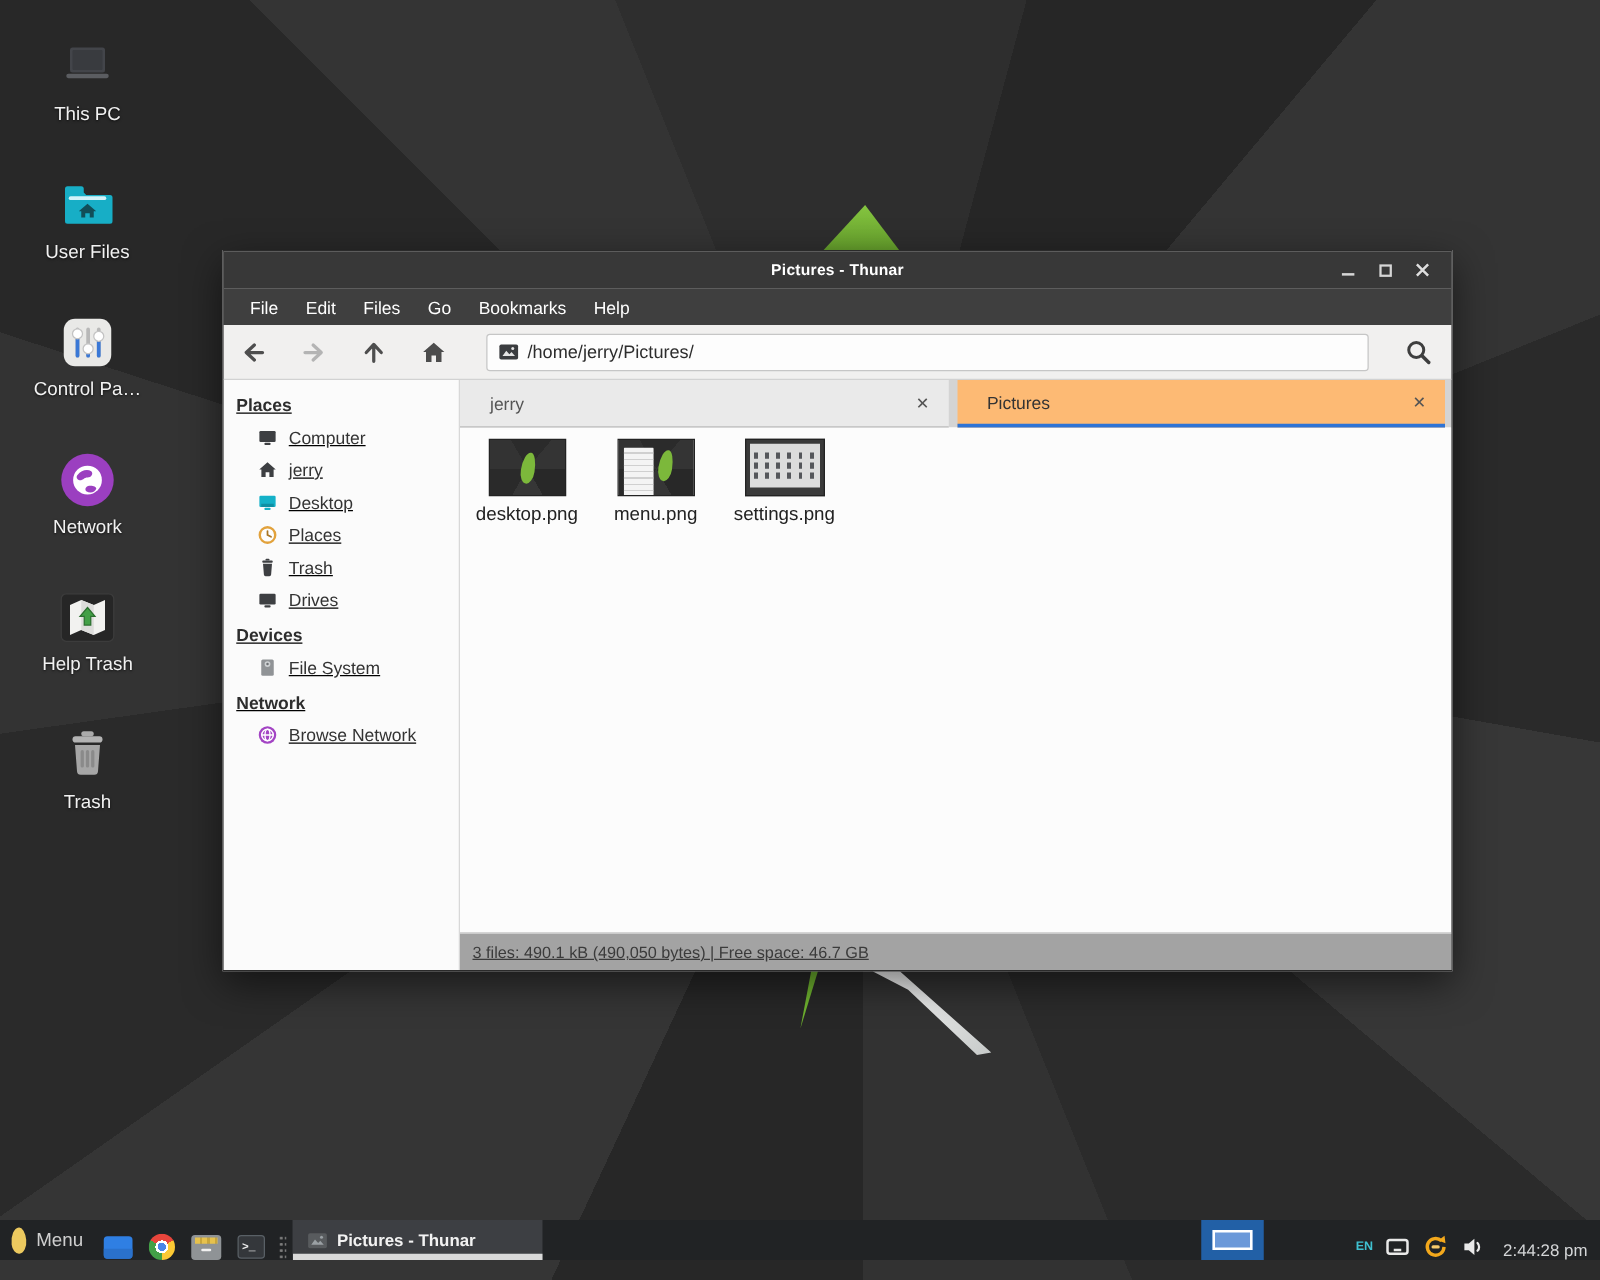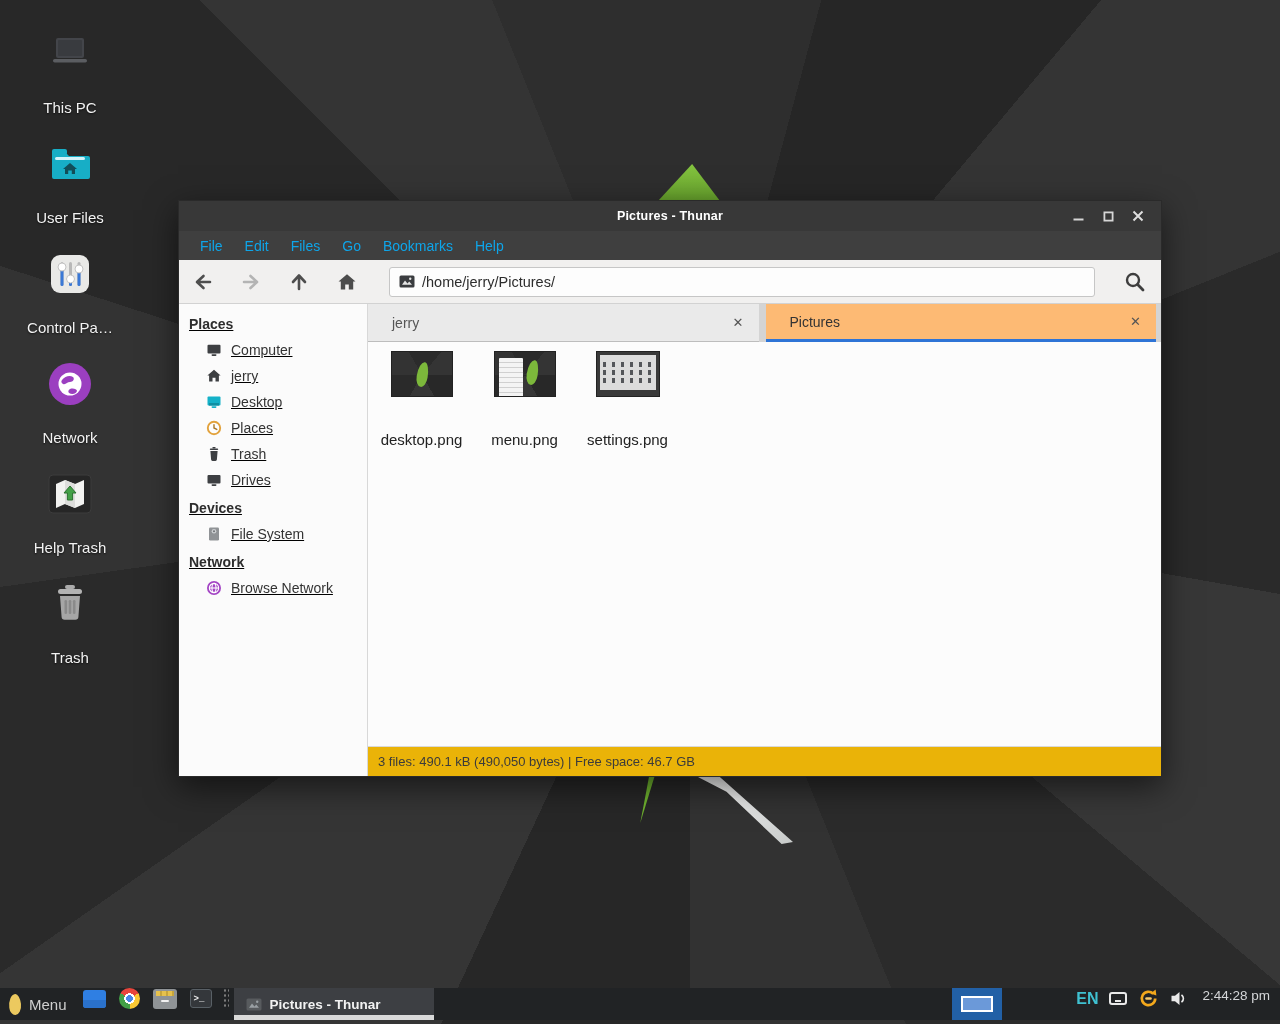--- a/index.html
+++ b/index.html
@@ -22,34 +22,34 @@
     clip-path:polygon(0 100%, 55% 0, 100% 100%); }
   .green-sliver { position:absolute; left:639px; top:777px; width:16px; height:46px;
     background:#6fb32f; clip-path:polygon(62% 0, 96% 0, 8% 100%); }
   .white-blade { position:absolute; left:698px; top:777px; width:95px; height:67px;
     background:linear-gradient(135deg,#fbfbfb,#c7cac9);
     clip-path:polygon(0 0, 23% 0, 100% 97%, 88% 100%, 30% 22%); }
 
   
   .desk-icon { position:absolute; left:14px; width:112px; text-align:center; cursor:default; }
   .desk-icon .glyph { width:48px; height:48px; margin:0 auto; display:flex; align-items:center; justify-content:center; }
-  .desk-icon .lbl { margin-top:21px; font-size:15px; color:#f2f2f2; text-shadow:0 1px 2px rgba(0,0,0,.7); }
+  .desk-icon .lbl { margin-top:5px; font-size:15px; color:#f2f2f2; text-shadow:0 1px 2px rgba(0,0,0,.7); }
 
   
   .window { position:absolute; left:178px; top:200px; width:984px; height:577px;
     display:flex; flex-direction:column; box-shadow:0 10px 30px rgba(0,0,0,.55);
     border:1px solid #2a2a2a; background:#fff; }
   .titlebar { height:30px; background:#383838; position:relative; display:flex; align-items:center; flex:0 0 30px; }
   .title-text { position:absolute; left:0; right:0; text-align:center; color:#ffffff;
     font-size:12.5px; font-weight:bold; letter-spacing:.2px; }
   .win-controls { margin-left:auto; display:flex; align-items:center; height:100%; padding-right:8px; position:relative; }
   .win-btn { width:30px; height:100%; display:flex; align-items:center; justify-content:center; }
 
   .menubar { height:29px; background:#3f3f3f; display:flex; align-items:center; padding-left:10px; flex:0 0 29px; }
-  .menu-item { color:#0ea5e9; font-size:14px; padding:0 11px; height:100%; display:flex; align-items:center; }
+  .menu-item { color:#ffffff; font-size:14px; padding:0 11px; height:100%; display:flex; align-items:center; }
 
   .toolbar { height:44px; background:#f1f0ef; display:flex; align-items:center; padding:0 8px; gap:16px;
     border-bottom:1px solid #d2d2d2; flex:0 0 44px; }
   .nav-btn { width:32px; height:32px; display:flex; align-items:center; justify-content:center; border-radius:3px; }
   .pathbar { flex:1; height:30px; margin:0 6px 0 10px; background:#fdfdfd; border:1px solid #c6c6c6;
     border-radius:3px; display:flex; align-items:center; gap:7px; padding:0 9px; font-size:14.5px; color:#2d2d2d; }
   .search-btn { width:36px; height:34px; display:flex; align-items:center; justify-content:center; }
 
   .win-body { flex:1; display:flex; min-height:0; }
 
@@ -61,58 +61,58 @@
 
   .main-col { flex:1; display:flex; flex-direction:column; min-width:0; }
   .tabbar { height:38px; flex:0 0 38px; background:#d4d4d4; display:flex; gap:7px; padding-right:5px; }
   .tab { flex:1; display:flex; align-items:center; position:relative; font-size:14px; }
   .tab.inactive { background:#eaeaea; color:#555; border-bottom:1px solid #bdbdbd; }
   .tab.active { background:#fdba74; color:#333; border-bottom:3px solid #2e74d6; }
   .tab .tab-label { padding-left:24px; }
   .tab .tab-close { margin-left:auto; padding:0 15px; color:#555; font-size:13px; }
 
   .filearea { flex:1; background:#fcfcfc; display:flex; align-items:flex-start; padding:7px 2px; }
-  .file-item { width:103px; display:flex; flex-direction:column; align-items:center;gap:28px; }
+  .file-item { width:103px; display:flex; flex-direction:column; align-items:center; }
   .thumb-wrap { height:50px; display:flex; align-items:center; justify-content:center; }
   .file-name { margin-top:4px; font-size:15px; color:#222; }
 
   .thumb { position:relative; overflow:hidden; border:1px solid #222; }
   .thumb.dark { width:62px; height:46px;
     background:conic-gradient(from 0deg at 50% 52%, #2b2b2b 0 40deg, #343434 40deg 90deg,
       #282828 90deg 150deg, #363636 150deg 210deg, #2a2a2a 210deg 270deg, #333 270deg 330deg, #2b2b2b 330deg 360deg); }
   .leaf { position:absolute; width:11px; height:25px; background:#7cb83b;
     border-radius:55% 45% 50% 50% / 60% 60% 42% 42%; transform:rotate(9deg); }
   .thumb-panel { position:absolute; left:4px; top:6px; width:24px; height:40px; background:#f4f4f4;
     border-radius:1px;
     background-image:repeating-linear-gradient(180deg, transparent 0 4px, #d0d0d0 4px 5px); }
   .thumb.settings { width:64px; height:46px; background:#3a3a3a; padding:3px 3px 6px 3px; }
   .thumb.settings .inner { width:100%; height:100%; background:#dcdcdc; padding-top:4px; }
   .icon-row { height:5px; margin:3px 3px 0 3px;
     background:repeating-linear-gradient(90deg, #54565a 0 3px, transparent 3px 9px); }
 
-  .statusbar { height:30px; flex:0 0 30px; background:#eab308; border-top:1px solid #d9d9d9;
-    display:flex; align-items:center; padding-left:10px; font-size:13px; color:#3b3b3b; }
+  .statusbar { height:30px; flex:0 0 30px; background:#a3a3a3; border-top:1px solid #d9d9d9;
+    display:flex; align-items:center; padding-left:10px; font-size:13px; color:#3b3b3b;text-decoration:underline; }
 
   
-  .taskbar { position:absolute; left:0; bottom:4px; width:1280px; height:32px; background:#212325;
-    display:flex; align-items:flex-start; z-index:50; }
+  .taskbar { position:absolute; left:0; bottom:16px; width:1280px; height:32px; background:#212325;
+    display:flex; align-items:flex-end; z-index:50; }
   .tb-menu { display:flex; align-items:center; gap:8px; padding:0 10px 0 9px; height:100%; }
   .tb-menu .menu-word { color:#cfcfcf; font-size:15px; }
   .tb-launchers { display:flex; align-items:center; gap:13px; padding:0 6px; }
   .tb-sep { width:6px; height:20px; margin:0 5px;
     background-image:radial-gradient(circle, #7c7c7c 1px, transparent 1.3px); background-size:4px 5px; }
   .task-btn { width:200px; height:100%; background:#3d3f43; display:flex; align-items:center; gap:8px;
     padding:0 12px; box-shadow:inset 0 -5px 0 #d9d9d9; }
   .task-btn .task-label { color:#f2f2f2; font-size:13.5px; font-weight:bold; white-space:nowrap;
     overflow:hidden; }
   .tb-spacer { flex:1; }
   .pager { width:50px; height:32px; background:#2260a6; display:flex; align-items:center; justify-content:center; margin-right:48px; }
   .pager-win { width:32px; height:16px; background:#6b99d9; border:2px solid #ffffff; }
   .tray { display:flex; align-items:center; gap:11px; padding:0 10px; }
-  .tray-lang { color:#3fc1d1; font-size:16px; font-weight:bold;margin-left:16px; }
+  .tray-lang { color:#3fc1d1; font-size:10px; font-weight:bold;margin-left:16px; }
   .kbd-icon { width:18px; height:13px; border:2px solid #e9e9e9; border-radius:3px; position:relative; }
   .kbd-icon::after { content:""; position:absolute; left:4px; right:4px; bottom:1px; height:2px; background:#e9e9e9; }
   .clock { color:#d4d6d8; font-size:13.5px; padding:0 10px 0 4px; white-space:nowrap; }
 
   .chrome-ball { width:21px; height:21px; border-radius:50%;
     background:
       radial-gradient(circle at 50% 50%, #4a86e8 0 23%, #ffffff 23% 35%, rgba(0,0,0,0) 35%),
       conic-gradient(from -60deg, #e8453c 0 120deg, #fcc934 120deg 240deg, #43a047 240deg 360deg); }
   .win-launch { width:23px; height:18px; border-radius:3px; background:#2f7fe3; position:relative; }
   .win-launch::after { content:""; position:absolute; left:0; right:0; bottom:0; height:8px;

